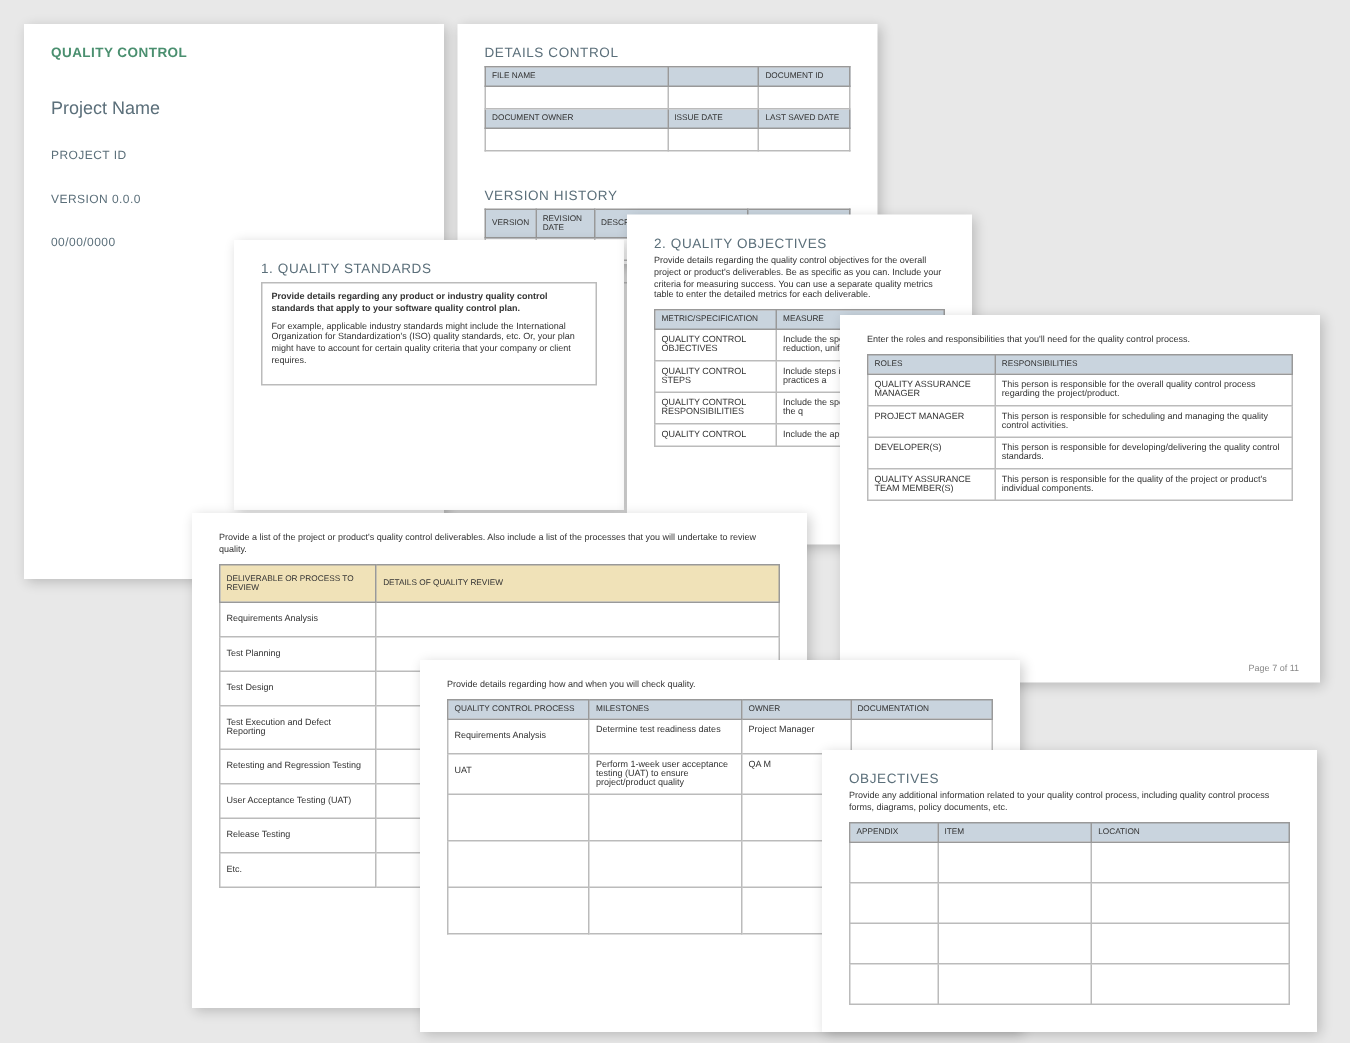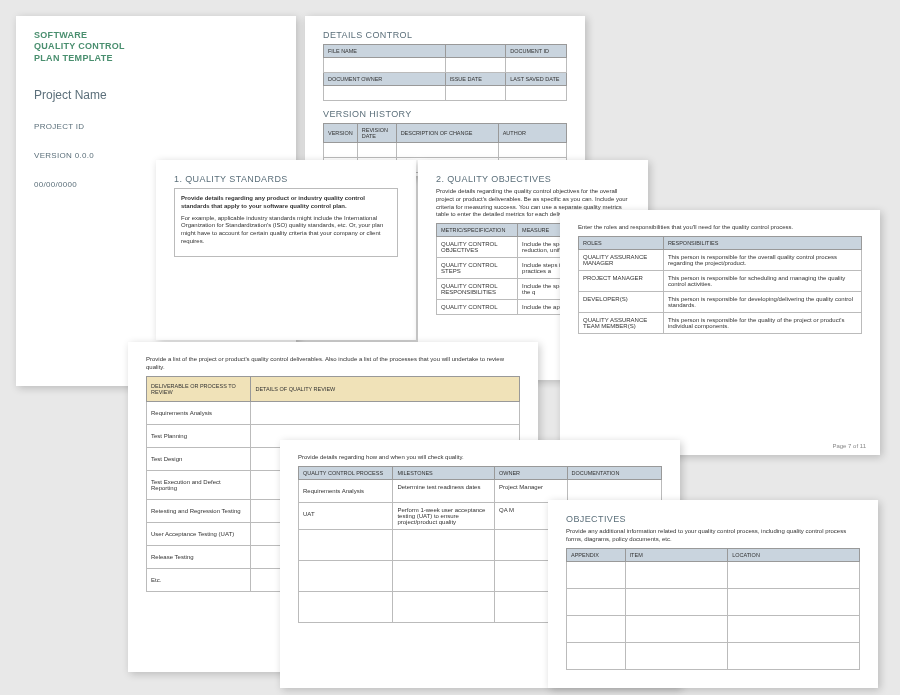--- a/index.html
+++ b/index.html
@@ -82,23 +82,21 @@
     right: 14px;
     font-size: 6px;
     color: #888;
   }
 </style>
 </head>
 <body>
 
 <div class="page" style="left:16px; top:16px; width:280px; height:370px;">
   <div class="tpl-header">
-    <div>SOFTWARE</div>
     <div>QUALITY CONTROL</div>
-    <div>PLAN TEMPLATE</div>
   </div>
   <div class="project-name">Project Name</div>
   <div class="label-small">PROJECT ID</div>
   <div class="label-small">VERSION 0.0.0</div>
   <div class="label-small">00/00/0000</div>
 </div>
 
 <div class="page" style="left:305px; top:16px; width:280px; height:160px;">
   <div class="sec-title">DETAILS CONTROL</div>
   <table>
@@ -118,21 +116,21 @@
           <th>ISSUE DATE</th>
           <th>LAST SAVED DATE</th>
         </tr>
     <tr>
           <td>&nbsp;</td>
           <td></td>
           <td></td>
         </tr>
   </tbody>
     </table>
-  <div class="sec-title" style="margin-top:8px;">VERSION HISTORY</div>
+  <div class="sec-title" style="margin-top:24px;">VERSION HISTORY</div>
   <table>
     <tbody>
         <tr>
       <th style="width:12%">VERSION</th>
       <th style="width:16%">REVISION DATE</th>
       <th style="width:42%">DESCRIPTION OF CHANGE</th>
       <th>AUTHOR</th>
     </tr>
     <tr>
           <td>&nbsp;</td>
@@ -151,21 +149,21 @@
 </div>
 
 <div class="page" style="left:156px; top:160px; width:260px; height:180px;">
   <div class="sec-title">1. QUALITY STANDARDS</div>
   <div style="border:1px solid #bbb; padding:6px;">
     <div class="desc" style="font-weight:bold;">Provide details regarding any product or industry quality control standards that apply to your software quality control plan.</div>
     <div class="desc">For example, applicable industry standards might include the International Organization for Standardization's (ISO) quality standards, etc. Or, your plan might have to account for certain quality criteria that your company or client requires.</div>
   </div>
 </div>
 
-<div class="page" style="left:418px; top:160px; width:230px; height:220px;">
+<div class="page" style="left:418px; top:143px; width:230px; height:220px;">
   <div class="sec-title">2. QUALITY OBJECTIVES</div>
   <div class="desc">Provide details regarding the quality control objectives for the overall project or product's deliverables. Be as specific as you can. Include your criteria for measuring success. You can use a separate quality metrics table to enter the detailed metrics for each deliverable.</div>
   <table>
     <tbody>
         <tr>
           <th style="width:42%">METRIC/SPECIFICATION</th>
           <th>MEASURE</th>
         </tr>
     <tr>
           <td>QUALITY CONTROL OBJECTIVES</td>

